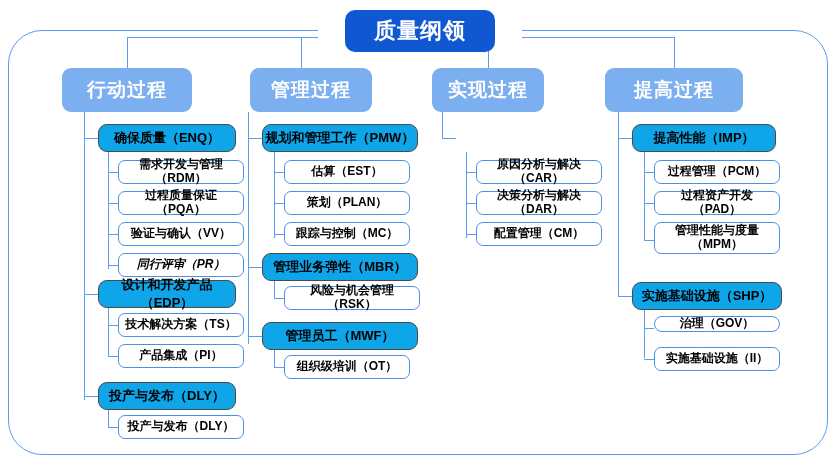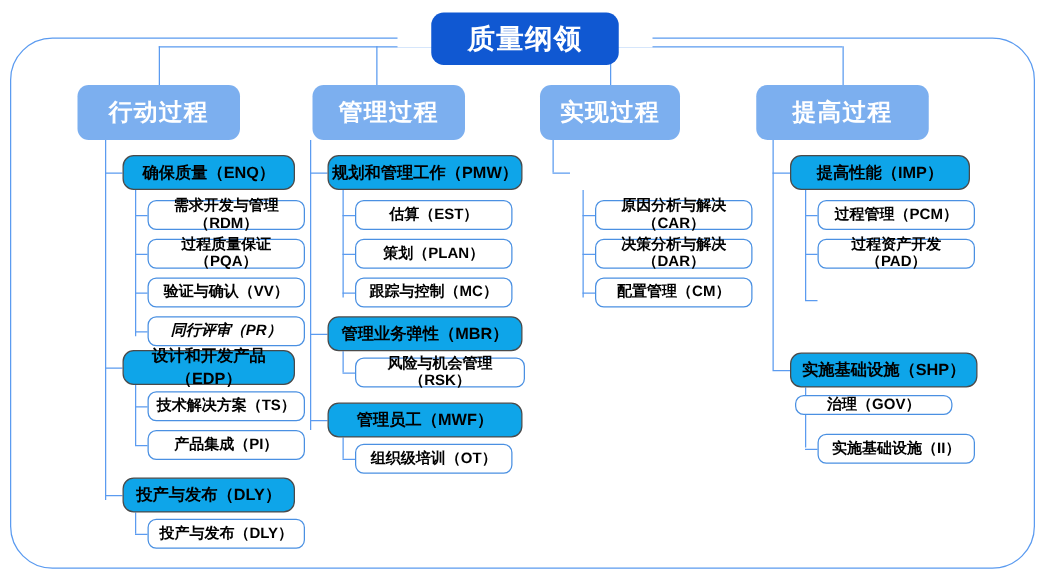--- a/index.html
+++ b/index.html
@@ -216,21 +216,22 @@
   <div class="hline" style="left:618px; top:138px; width:14px;"></div>
   <div class="hline" style="left:618px; top:296px; width:14px;"></div>
 
   <div class="group-box" style="left:632px; top:124px; width:144px; height:28px;">提高性能（IMP）</div>
   <div class="vline" style="left:644px; top:152px; height:88px;"></div>
   <div class="hline" style="left:644px; top:172px; width:10px;"></div>
   <div class="hline" style="left:644px; top:203px; width:10px;"></div>
   <div class="hline" style="left:644px; top:240px; width:10px;"></div>
   <div class="leaf-box" style="left:654px; top:160px; width:126px; height:24px;">过程管理（PCM）</div>
   <div class="leaf-box" style="left:654px; top:191px; width:126px; height:24px;">过程资产开发（PAD）</div>
+  <div class="leaf-box" style="left:654px; top:222px; width:126px; height:32px;">管理性能与度量（MPM）</div>
 
   <div class="group-box" style="left:632px; top:282px; width:150px; height:28px;">实施基础设施（SHP）</div>
   <div class="vline" style="left:644px; top:310px; height:48px;"></div>
   <div class="hline" style="left:644px; top:328px; width:10px;"></div>
   <div class="hline" style="left:644px; top:359px; width:10px;"></div>
-  <div class="leaf-box" style="left:636px; top:316px; width:126px; height:16px;">治理（GOV）</div>
+  <div class="leaf-box" style="left:654px; top:316px; width:126px; height:16px;border-radius:10px;">治理（GOV）</div>
   <div class="leaf-box" style="left:654px; top:347px; width:126px; height:24px;">实施基础设施（II）</div>
 
 </div>
 
 </body></html>

